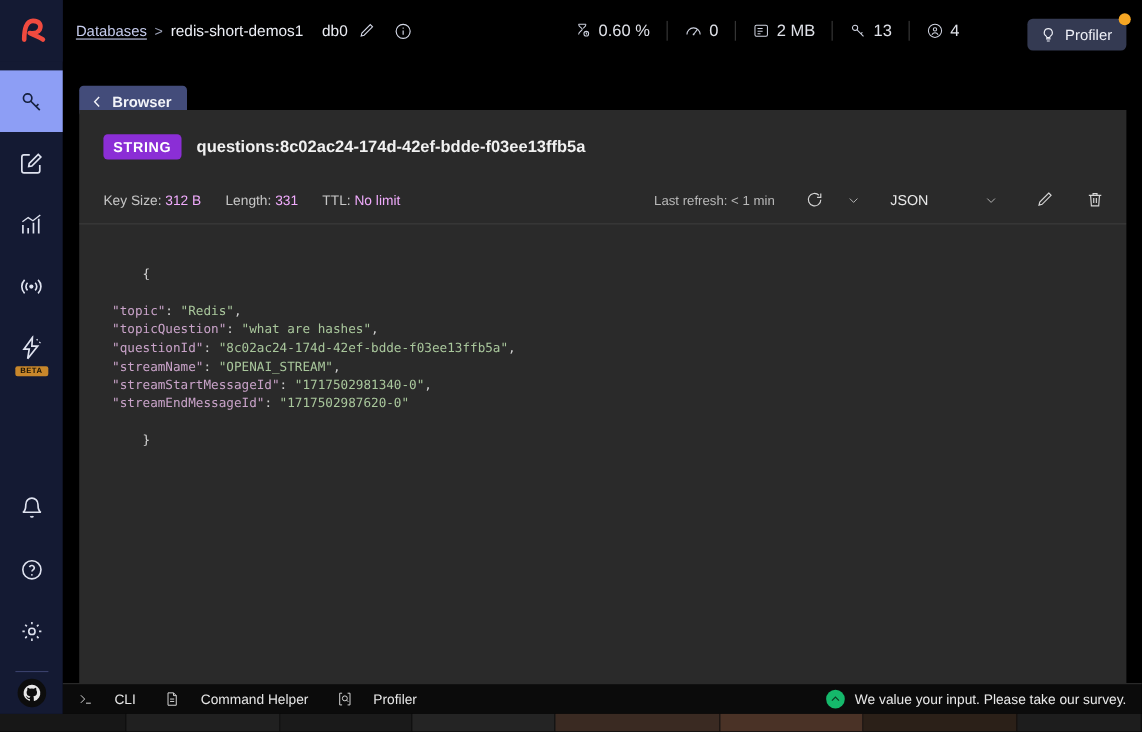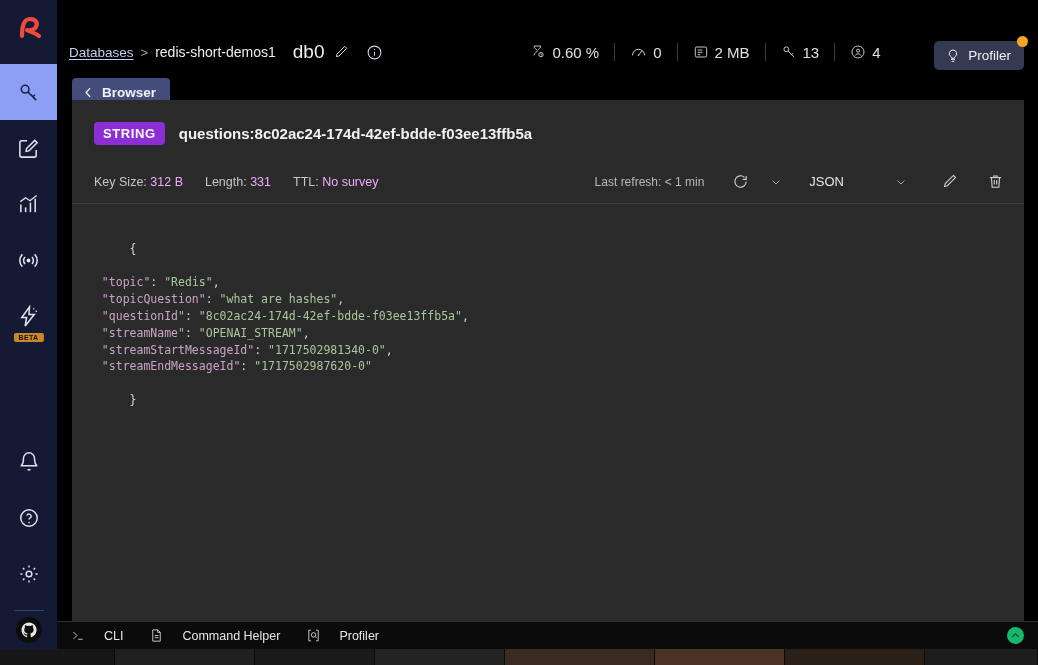--- a/index.html
+++ b/index.html
@@ -36,30 +36,30 @@
     padding: 1px 5px 1px; border-radius: 2px; letter-spacing: .4px;
     font-family: "Liberation Sans", sans-serif;
   }
   .nav-bottom { margin-top: auto; width: 57px; display:flex; flex-direction:column; align-items:center; padding-bottom: 6px; }
   .nav-divider { width: 30px; height: 1px; background: #39406b; margin: 8px 0 6px; }
   .gh-icon { width: 26px; height: 26px; border-radius: 50%; background: #0d0d0d; display:flex; align-items:center; justify-content:center; cursor:pointer; }
 
   
   .topbar {
     position: absolute; left: 57px; top: 0; width: 981px; height: 56px;
-    background: #000000; display: flex; align-items: center; margin-top: 24px;
+    background: #000000; display: flex; align-items: center;
   }
   .breadcrumb { display: flex; align-items: center; gap: 7px; margin-left: 12px; }
   .crumb-link {
     color: #c6cced; font-size: 13.5px; text-decoration: underline;
     text-underline-offset: 2px; cursor: pointer;
   }
   .crumb-sep { color: #9aa0b5; font-size: 13px; }
   .crumb-db { color: #eceef5; font-size: 14px; }
-  .crumb-index { color: #eceef5; font-size: 19px; margin-left: 10px; }
+  .crumb-index { color: #eceef5; font-size: 14px; margin-left: 10px; }
   .hdr-icon { cursor: pointer; display:flex; align-items:center; }
   .hdr-icon svg { stroke: #d3d7e6; fill:none; stroke-width:1.5; }
 
   .stats { display: flex; align-items: center; margin-left: 132px; gap: 0; }
   .stat { display: flex; align-items: center; gap: 6px; padding: 0 15px; cursor: default; }
   .stat-sep { width: 1px; height: 18px; background: #3a3a3a; }
   .stat-val { color: #dfe1e8; font-size: 15px; }
   .stat svg { stroke: #cfd3e0; fill: none; stroke-width: 1.4; }
 
   .insights-btn {
@@ -319,21 +319,21 @@
       <span class="meta-item">
         <span>Key Size:</span>
         <span class="mval">312 B</span>
       </span>
       <span class="meta-item">
         <span>Length:</span>
         <span class="mval">331</span>
       </span>
       <span class="meta-item">
         <span>TTL:</span>
-        <span class="mval">No survey</span>
+        <span class="mval">No limit</span>
       </span>
 
       <span class="meta-right">
         <span class="last-refresh">Last refresh: &lt; 1 min</span>
         <span class="icon-btn">
           <svg width="17" height="17" viewBox="0 0 24 24">
             <path d="M20 12a8 8 0 1 1-2.4-5.7"></path>
               <path d="M20 4.2V9h-4.8"></path>
           </svg>
         </span>
@@ -397,20 +397,21 @@
           <path d="M14.6 13.6 L17 16"></path>
       </svg>
       <span>Profiler</span>
     </div>
     <div class="survey">
       <span class="survey-ic">
         <svg width="11" height="11" viewBox="0 0 24 24" style="stroke:#0b3d23;fill:none;stroke-width:2.4;">
           <path d="M5 15 L12 8 L19 15"></path>
         </svg>
       </span>
+      <span>We value your input. Please take our survey.</span>
     </div>
   </div>
 
   <div class="os-strip">
     <div class="os-seg" style="width:115px;background:#171717;"></div>
     <div class="os-seg" style="width:140px;background:#202020;"></div>
     <div class="os-seg" style="width:120px;background:#1a1a1a;"></div>
     <div class="os-seg" style="width:130px;background:#242424;"></div>
     <div class="os-seg" style="width:150px;background:#3a2a22;"></div>
     <div class="os-seg" style="width:130px;background:#4a3226;"></div>

